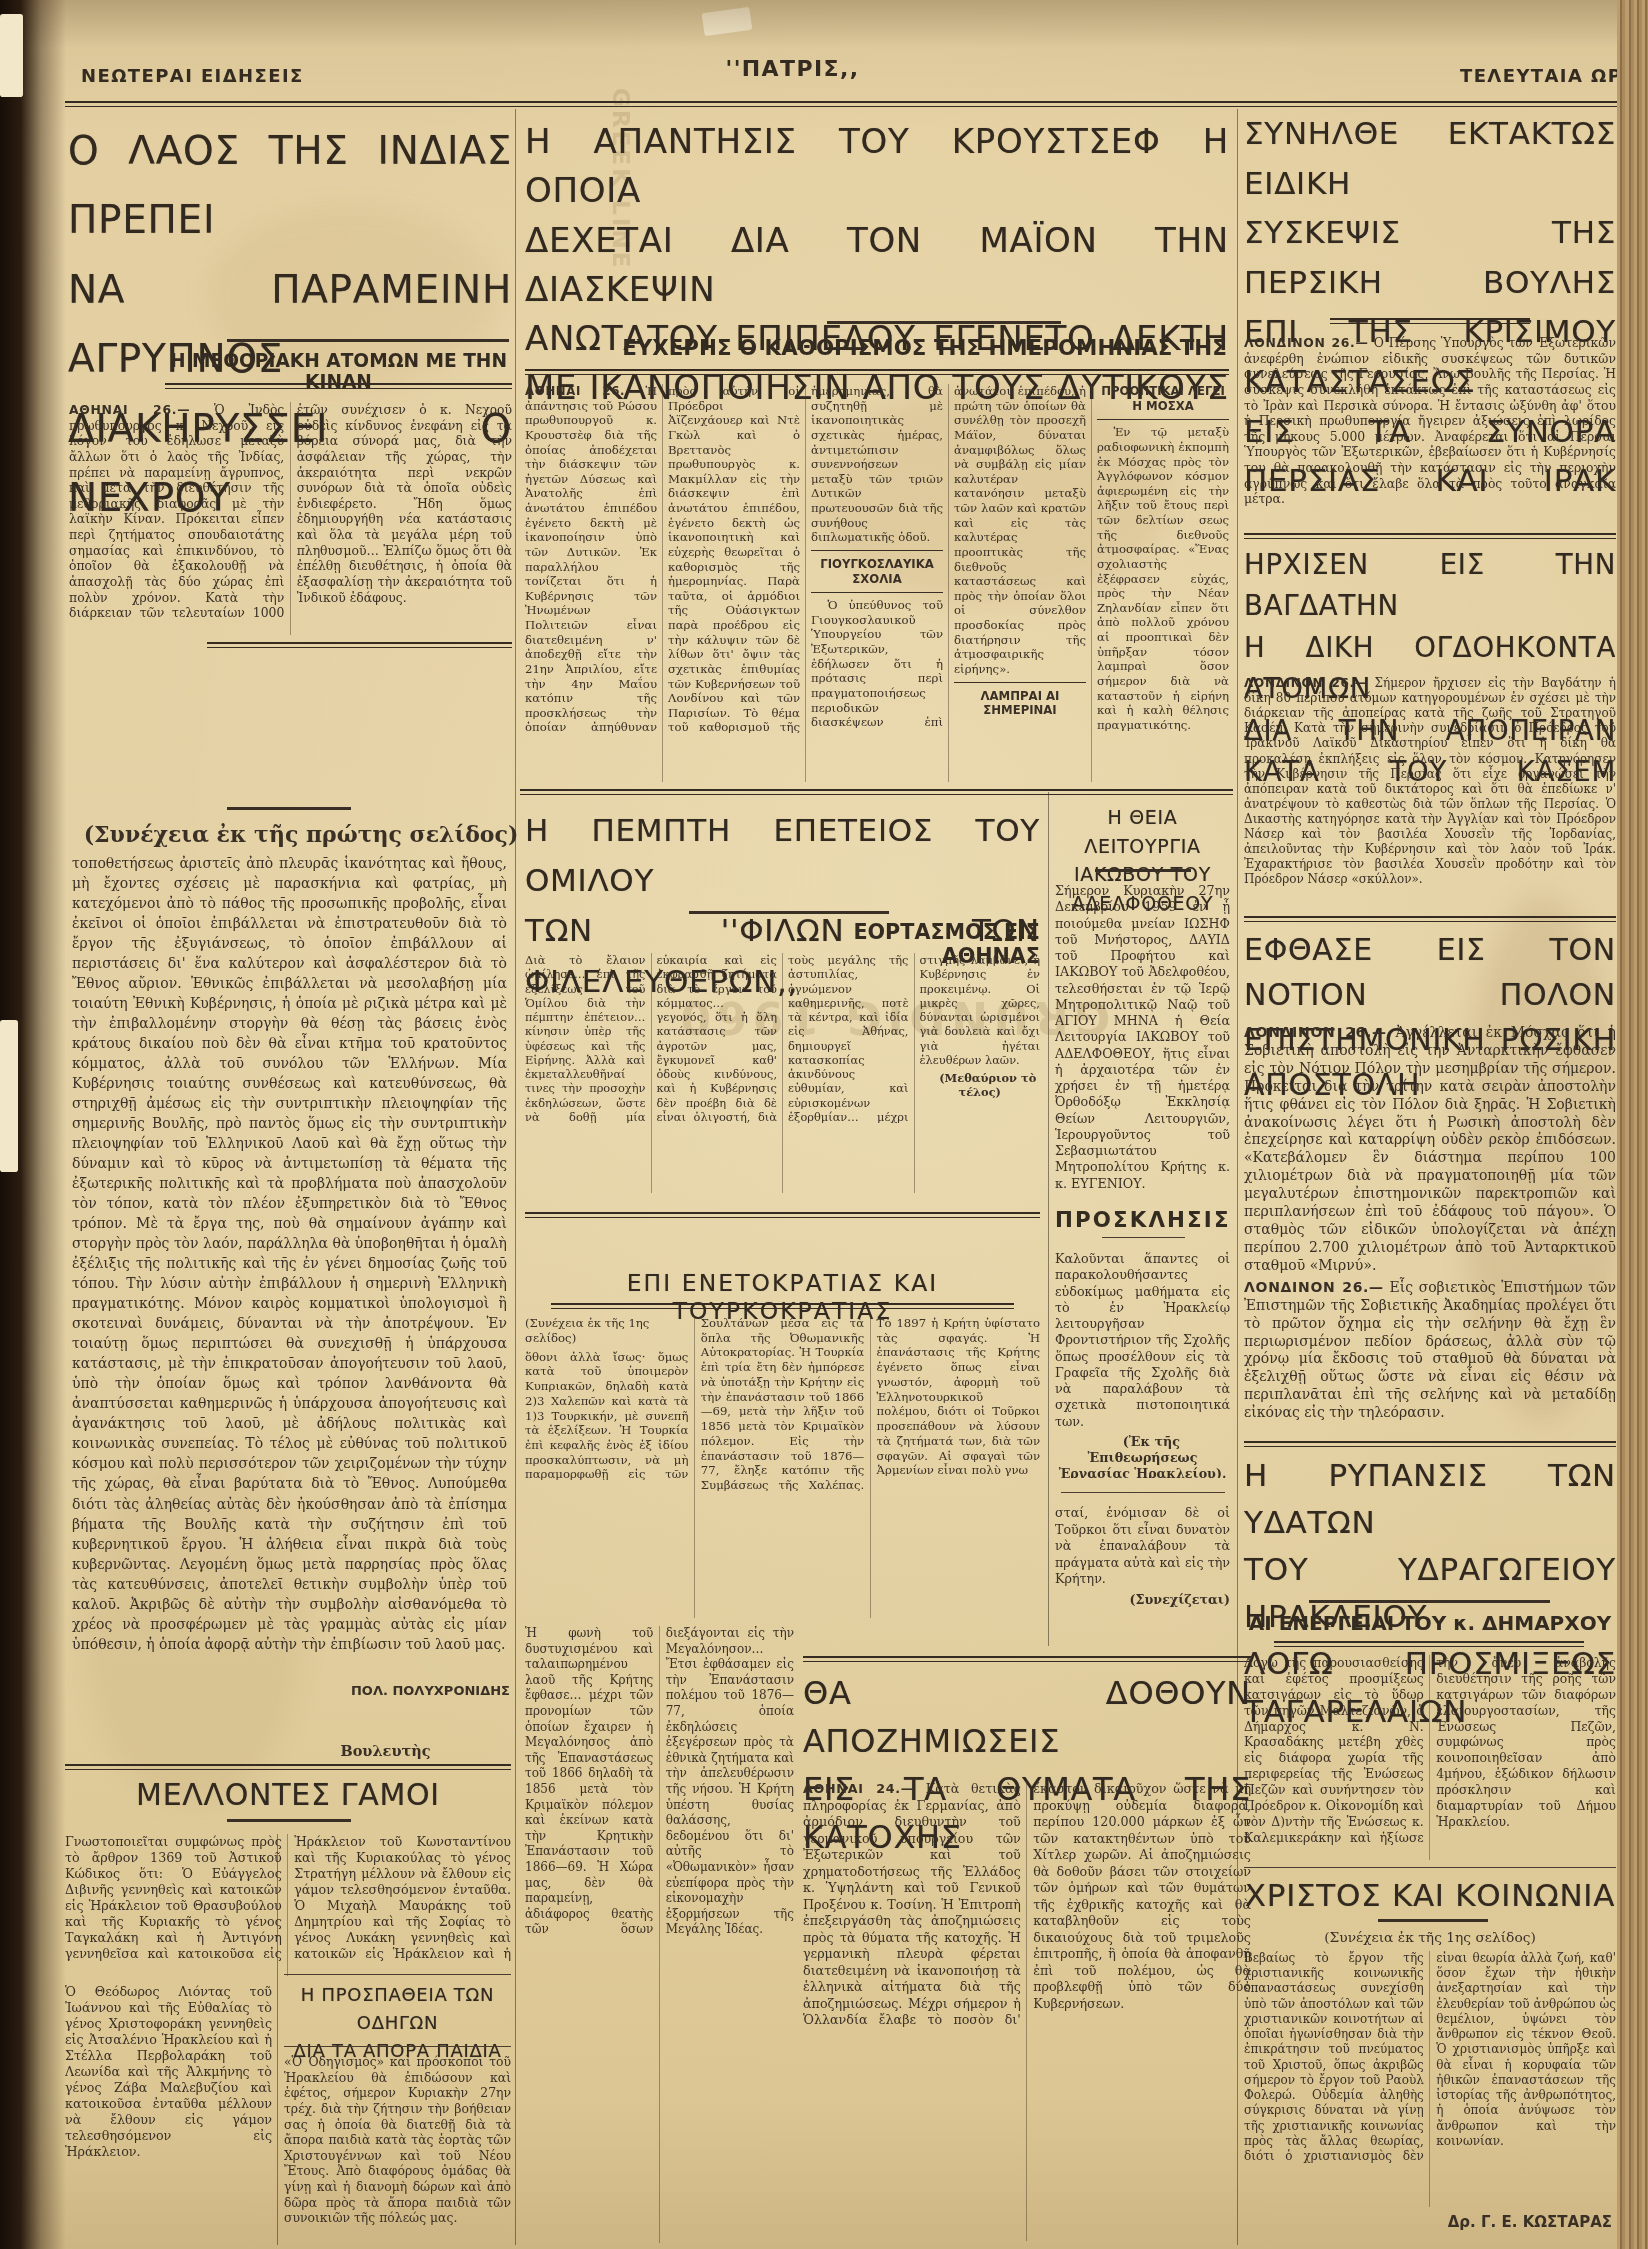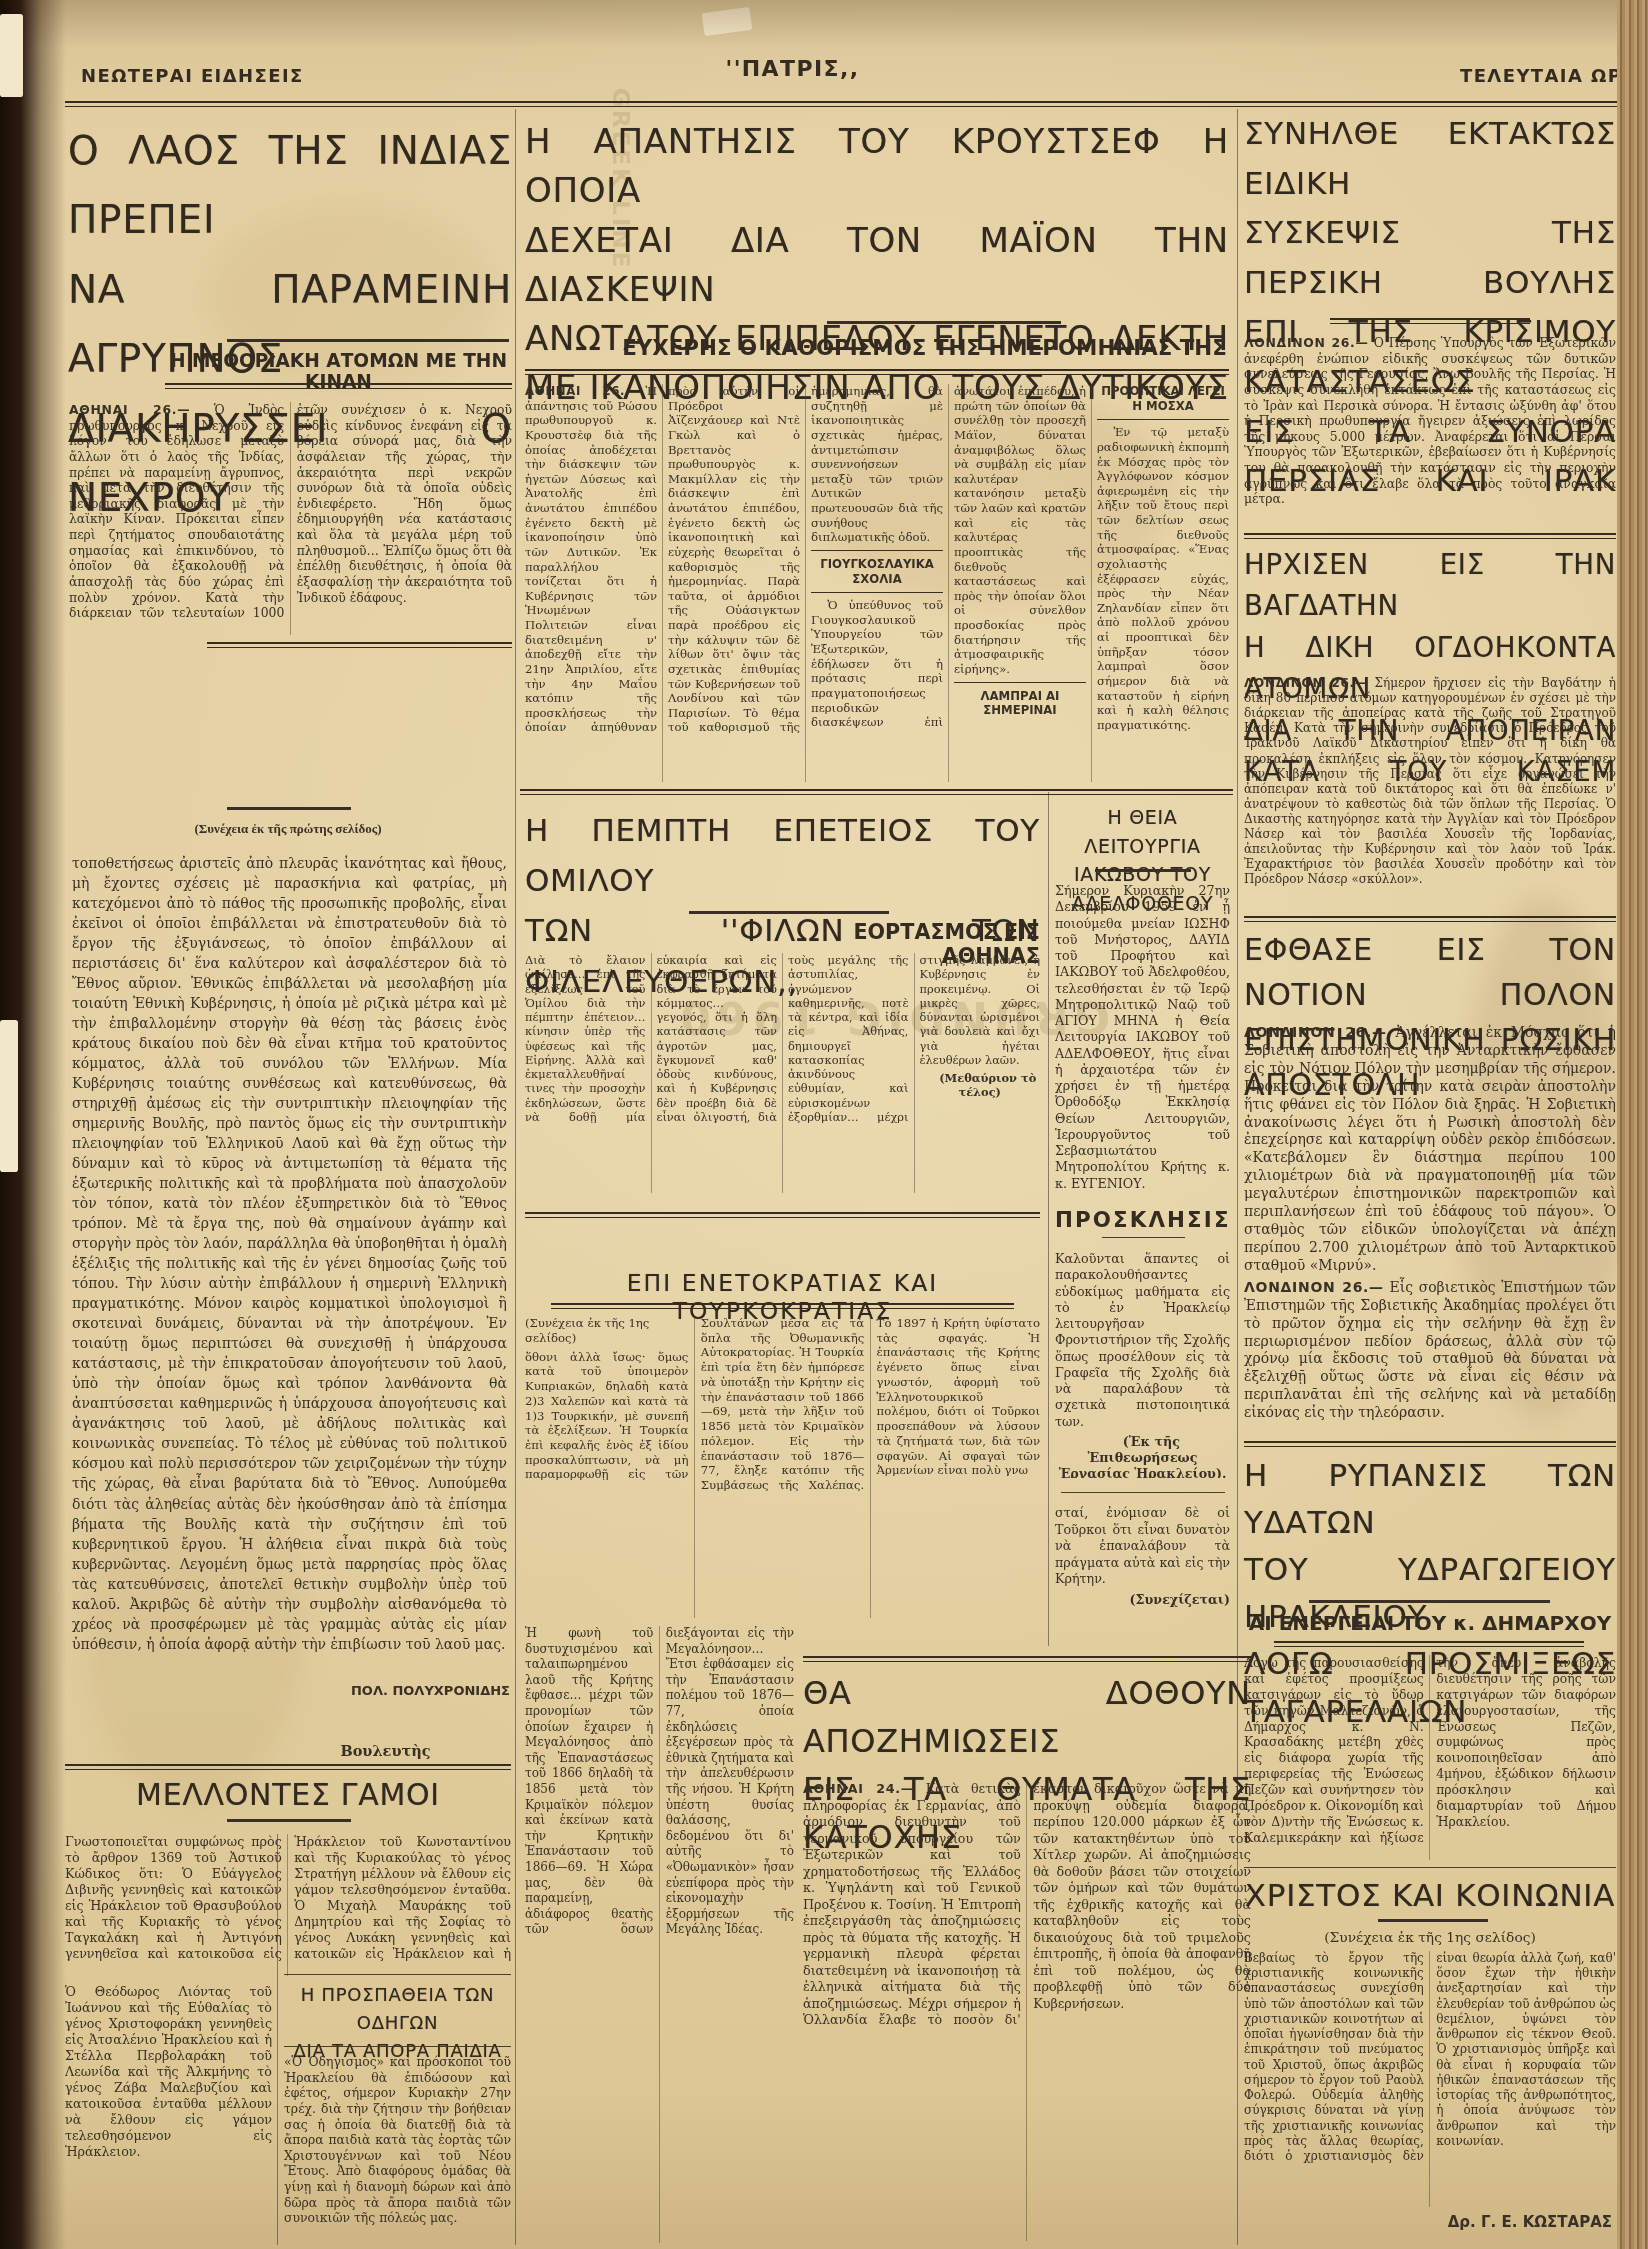--- a/index.html
+++ b/index.html
@@ -70,21 +70,21 @@
 ΔΙΑΚΗΡΥΣΣΕΙ Ο ΝΕΧΡΟΥ</div>
   <div class="abs srule" style="left:227px;top:339px;width:282px;"></div>
   <div class="abs sub" style="left:165px;top:350px;width:347px;font-size:18.6px;">Η ΜΕΘΟΡΙΑΚΗ ΑΤΟΜΩΝ ΜΕ ΤΗΝ ΚΙΝΑΝ</div>
   <div class="abs drule" style="left:165px;top:383px;width:347px;"></div>
   <div class="abs bt cols-2" style="left:69px;top:402px;width:443px;height:233px;">
     <p class="nofirst"><span class="dl">ΑΘΗΝΑΙ 26.—</span> <span>Ὁ Ἰνδὸς πρωθυπουργὸς κ. Νεχροῦ, εἰς λόγον του ἐδήλωσε μεταξὺ ἄλλων ὅτι ὁ λαὸς τῆς Ἰνδίας, πρέπει νὰ παραμείνῃ ἄγρυπνος, καὶ μετὰ τὴν διευθέτησιν τῆς μεθοριακῆς διαφορᾶς μὲ τὴν λαϊκὴν Κίναν. Πρόκειται εἶπεν περὶ ζητήματος σπουδαιοτάτης σημασίας καὶ ἐπικινδύνου, τὸ ὁποῖον θὰ ἐξακολουθῇ νὰ ἀπασχολῇ τὰς δύο χώρας ἐπὶ πολὺν χρόνον. Κατὰ τὴν διάρκειαν τῶν τελευταίων 1000 ἐτῶν συνέχισεν ὁ κ. Νεχροῦ οὐδεὶς κίνδυνος ἐνεφάνη εἰς τὰ βόρεια σύνορά μας, διὰ τὴν ἀσφάλειαν τῆς χώρας, τὴν ἀκεραιότητα περὶ νεκρῶν συνόρων διὰ τὰ ὁποῖα οὐδεὶς ἐνδιεφέρετο. Ἤδη ὅμως ἐδημιουργήθη νέα κατάστασις καὶ ὅλα τὰ μεγάλα μέρη τοῦ πληθυσμοῦ… Ἐλπίζω ὅμως ὅτι θὰ ἐπέλθῃ διευθέτησις, ἡ ὁποία θὰ ἐξασφαλίσῃ τὴν ἀκεραιότητα τοῦ Ἰνδικοῦ ἐδάφους.</span></p>
   </div>
 
   <div class="abs drule" style="left:207px;top:642px;width:305px;"></div>
   <div class="abs srule" style="left:227px;top:807px;width:124px;"></div>
-  <div class="abs note" style="left:65px;top:821px;width:446px;font-size:13px;font-family:Liberation Serif, serif;">(Συνέχεια ἐκ τῆς πρώτης σελίδος)</div>
+  <div class="abs note" style="left:78px;top:821px;width:446px;font-size:22px;">(Συνέχεια ἐκ τῆς πρώτης σελίδος)</div>
   <div class="abs bt" style="left:72px;top:853px;width:435px;height:860px;font-size:14px;line-height:1.43;">
     <p class="nofirst">τοποθετήσεως ἀριστεῖς ἀπὸ πλευρᾶς ἱκανότητας καὶ ἤθους, μὴ ἔχοντες σχέσεις μὲ παρασκήνια καὶ φατρίας, μὴ κατεχόμενοι ἀπὸ τὸ πάθος τῆς προσωπικῆς προβολῆς, εἶναι ἐκεῖνοι οἱ ὁποῖοι ἐπιβάλλεται νὰ ἐπιστρατευθοῦν διὰ τὸ ἔργον τῆς ἐξυγιάνσεως, τὸ ὁποῖον ἐπιβάλλουν αἱ περιστάσεις δι' ἕνα καλύτερον καὶ ἀσφαλέστερον διὰ τὸ Ἔθνος αὔριον. Ἐθνικῶς ἐπιβάλλεται νὰ μεσολαβήσῃ μία τοιαύτη Ἐθνικὴ Κυβέρνησις, ἡ ὁποία μὲ ριζικὰ μέτρα καὶ μὲ τὴν ἐπιβαλλομένην στοργὴν θὰ θέσῃ τὰς βάσεις ἑνὸς κράτους δικαίου ποὺ δὲν θὰ εἶναι κτῆμα τοῦ κρατοῦντος κόμματος, ἀλλὰ τοῦ συνόλου τῶν Ἑλλήνων. Μία Κυβέρνησις τοιαύτης συνθέσεως καὶ κατευθύνσεως, θὰ στηριχθῇ ἀμέσως εἰς τὴν συντριπτικὴν πλειοψηφίαν τῆς σημερινῆς Βουλῆς, πρὸ παντὸς ὅμως εἰς τὴν συντριπτικὴν πλειοψηφίαν τοῦ Ἑλληνικοῦ Λαοῦ καὶ θὰ ἔχῃ οὕτως τὴν δύναμιν καὶ τὸ κῦρος νὰ ἀντιμετωπίσῃ τὰ θέματα τῆς ἐξωτερικῆς πολιτικῆς καὶ τὰ προβλήματα ποὺ ἀπασχολοῦν τὸν τόπον, κατὰ τὸν πλέον ἐξυπηρετικὸν διὰ τὸ Ἔθνος τρόπον. Μὲ τὰ ἔργα της, ποὺ θὰ σημαίνουν ἀγάπην καὶ στοργὴν πρὸς τὸν λαόν, παράλληλα θὰ ὑποβοηθῆται ἡ ὁμαλὴ ἐξέλιξις τῆς πολιτικῆς καὶ τῆς ἐν γένει δημοσίας ζωῆς τοῦ τόπου. Τὴν λύσιν αὐτὴν ἐπιβάλλουν ἡ σημερινὴ Ἑλληνικὴ πραγματικότης. Μόνον καιρὸς κομματικοὶ ὑπολογισμοὶ ἢ σκοτειναὶ δυνάμεις, δύνανται νὰ τὴν ἀποτρέψουν. Ἐν τοιαύτῃ ὅμως περιπτώσει θὰ συνεχισθῇ ἡ ὑπάρχουσα κατάστασις, μὲ τὴν ἐπικρατοῦσαν ἀπογοήτευσιν τοῦ λαοῦ, ὑπὸ τὴν ὁποίαν ὅμως καὶ τρόπον λανθάνοντα θὰ ἀναπτύσσεται καθημερινῶς ἡ ὑπάρχουσα ἀπογοήτευσις καὶ ἀγανάκτησις τοῦ λαοῦ, μὲ ἀδήλους πολιτικὰς καὶ κοινωνικὰς συνεπείας. Τὸ τέλος μὲ εὐθύνας τοῦ πολιτικοῦ κόσμου καὶ πολὺ περισσότερον τῶν χειριζομένων τὴν τύχην τῆς χώρας, θὰ εἶναι βαρύτατα διὰ τὸ Ἔθνος. Λυπούμεθα διότι τὰς ἀληθείας αὐτὰς δὲν ἠκούσθησαν ἀπὸ τὰ ἐπίσημα βήματα τῆς Βουλῆς κατὰ τὴν συζήτησιν ἐπὶ τοῦ κυβερνητικοῦ ἔργου. Ἡ ἀλήθεια εἶναι πικρὰ διὰ τοὺς κυβερνῶντας. Λεγομένη ὅμως μετὰ παρρησίας πρὸς ὅλας τὰς κατευθύνσεις, ἀποτελεῖ θετικὴν συμβολὴν ὑπὲρ τοῦ καλοῦ. Ἀκριβῶς δὲ αὐτὴν τὴν συμβολὴν αἰσθανόμεθα τὸ χρέος νὰ προσφέρωμεν μὲ τὰς γραμμὰς αὐτὰς εἰς μίαν ὑπόθεσιν, ἡ ὁποία ἀφορᾷ αὐτὴν τὴν ἐπιβίωσιν τοῦ λαοῦ μας.</p>
   </div>
   <div class="abs sig" style="left:262px;top:1670px;width:248px;font-size:13px;margin-top:13px;">ΠΟΛ. ΠΟΛΥΧΡΟΝΙΔΗΣ</div>
   <div class="abs note" style="left:296px;top:1742px;width:179px;font-size:14.5px;">Βουλευτὴς</div>
   <div class="abs drule" style="left:65px;top:1764px;width:446px;"></div>
 
   <div class="abs hl hl-center" style="left:65px;top:1777px;width:446px;font-size:30px;">ΜΕΛΛΟΝΤΕΣ ΓΑΜΟΙ</div>
   <div class="abs srule" style="left:227px;top:1819px;width:124px;"></div>
   <div class="abs bt cols-2" style="left:65px;top:1834px;width:446px;height:142px;font-size:12.7px;">

